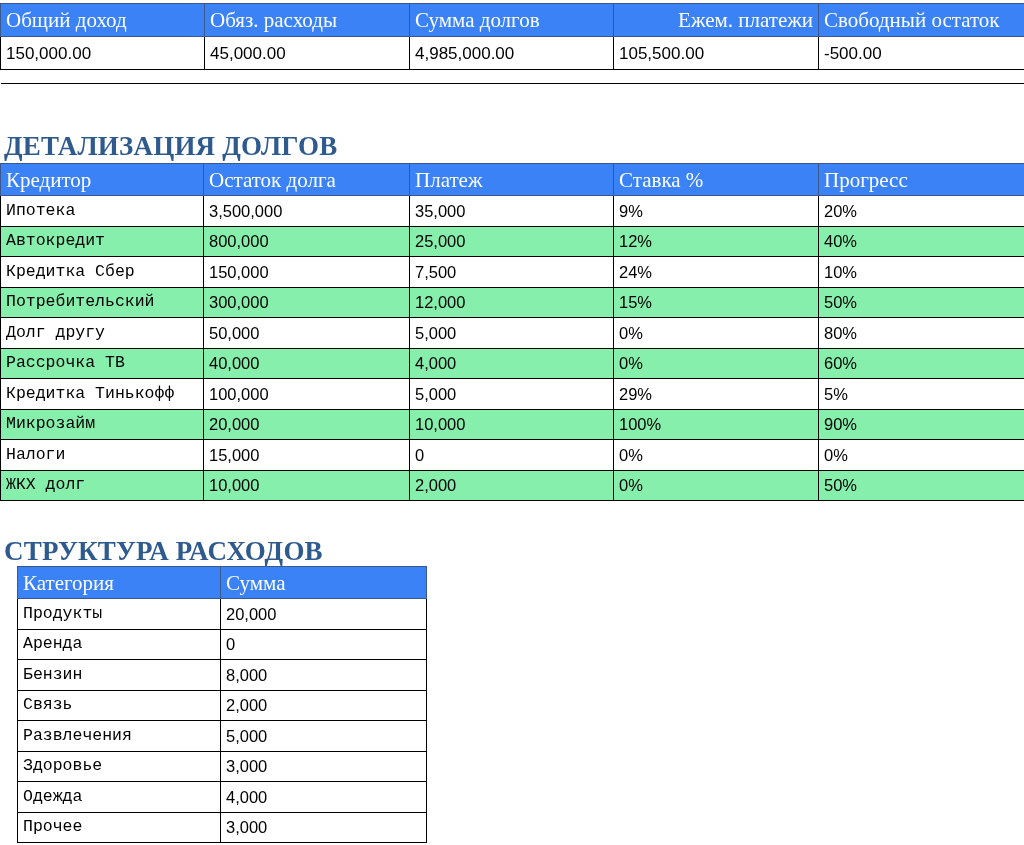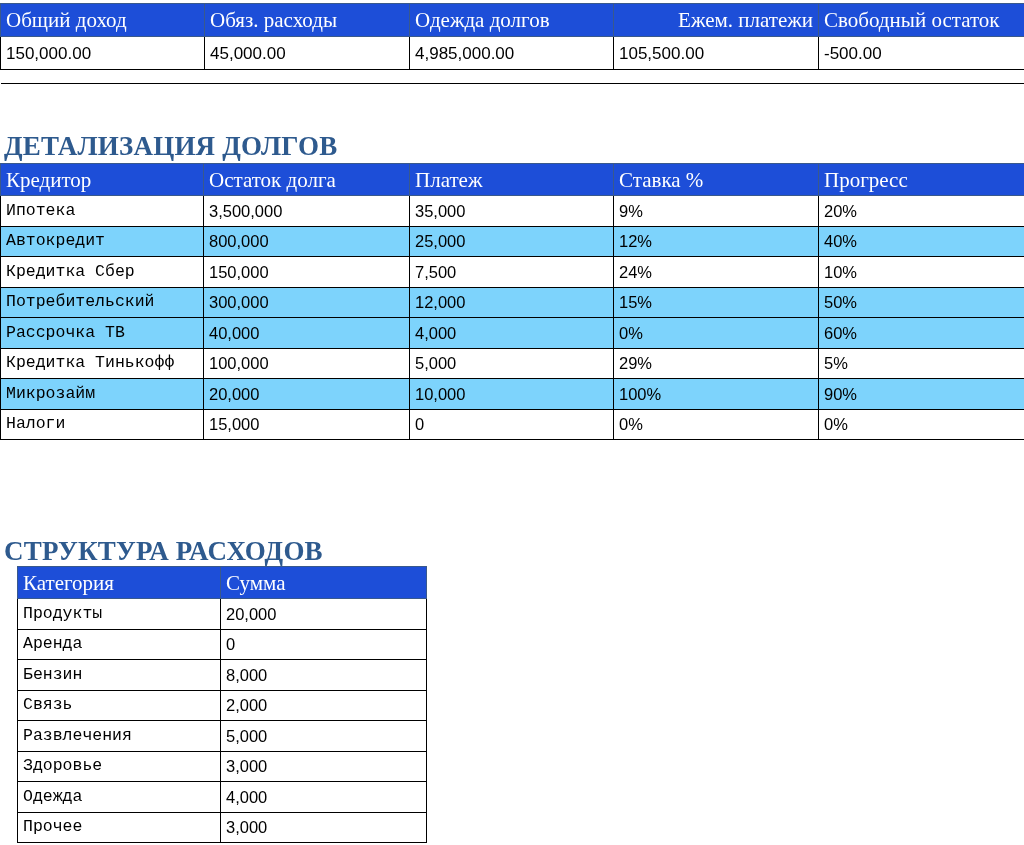--- a/index.html
+++ b/index.html
@@ -27,21 +27,21 @@
     margin: 0;
     overflow: hidden;
     white-space: nowrap;
     font-weight: normal;
     vertical-align: middle;
     box-sizing: border-box;
   }
 
   
   .hdr-cell {
-    background: #1d4ed8;
+    background: #3b82f6;
     color: #ffffff;
     font-family: "Liberation Serif", serif;
     font-weight: bold;
     font-size: 21px;
     text-align: left;
     border: 1px solid #39598C;
     height: 32px;
     line-height: 30px;
   }
   .hdr-cell.overflow {
@@ -53,21 +53,21 @@
   .body-cell {
     border: 1.5px solid #000000;
     font-family: "Liberation Sans", sans-serif;
     font-size: 16.5px;
     height: 30.5px;
     line-height: 28px;
     background: #ffffff;
   }
   .body-cell.num { text-align: left; }
   .body-cell.txt { text-align: left; font-family: Liberation Mono, monospace; }
-  tr.alt .body-cell { background: #7dd3fc; }
+  tr.alt .body-cell { background: #86efac; }
 
   
   .section-title {
     position: absolute;
     font-family: "Liberation Serif", serif;
     font-weight: bold;
     font-size: 27px;
     color: #2E5A8E;
     letter-spacing: 0.2px;
     white-space: nowrap;
@@ -108,21 +108,21 @@
     <col style="width:204px">
       <col style="width:205px">
       <col style="width:204px">
       <col style="width:205px">
       <col style="width:206px">
   </colgroup>
   <thead>
     <tr>
       <th class="hdr-cell">Общий доход</th>
       <th class="hdr-cell">Обяз. расходы</th>
-      <th class="hdr-cell">Одежда долгов</th>
+      <th class="hdr-cell">Сумма долгов</th>
       <th class="hdr-cell overflow">Ежем. платежи</th>
       <th class="hdr-cell">Свободный остаток</th>
     </tr>
   </thead>
   <tbody>
     <tr>
       <td class="body-cell">150,000.00</td>
       <td class="body-cell">45,000.00</td>
       <td class="body-cell">4,985,000.00</td>
       <td class="body-cell">105,500.00</td>
@@ -179,20 +179,27 @@
         <td class="body-cell num">24%</td>
         <td class="body-cell num">10%</td>
       </tr>
       <tr class="alt">
         <td class="body-cell txt">Потребительский</td>
         <td class="body-cell num">300,000</td>
         <td class="body-cell num">12,000</td>
         <td class="body-cell num">15%</td>
         <td class="body-cell num">50%</td>
       </tr>
+      <tr>
+        <td class="body-cell txt">Долг другу</td>
+        <td class="body-cell num">50,000</td>
+        <td class="body-cell num">5,000</td>
+        <td class="body-cell num">0%</td>
+        <td class="body-cell num">80%</td>
+      </tr>
       <tr class="alt">
         <td class="body-cell txt">Рассрочка ТВ</td>
         <td class="body-cell num">40,000</td>
         <td class="body-cell num">4,000</td>
         <td class="body-cell num">0%</td>
         <td class="body-cell num">60%</td>
       </tr>
       <tr>
         <td class="body-cell txt">Кредитка Тинькофф</td>
         <td class="body-cell num">100,000</td>
@@ -207,20 +214,27 @@
         <td class="body-cell num">100%</td>
         <td class="body-cell num">90%</td>
       </tr>
       <tr>
         <td class="body-cell txt">Налоги</td>
         <td class="body-cell num">15,000</td>
         <td class="body-cell num">0</td>
         <td class="body-cell num">0%</td>
         <td class="body-cell num">0%</td>
       </tr>
+      <tr class="alt">
+        <td class="body-cell txt">ЖКХ долг</td>
+        <td class="body-cell num">10,000</td>
+        <td class="body-cell num">2,000</td>
+        <td class="body-cell num">0%</td>
+        <td class="body-cell num">50%</td>
+      </tr>
     </tbody>
 </table>
 
 <div class="section-title title-expenses">СТРУКТУРА РАСХОДОВ</div>
 
 <table class="sheet-table" id="expenses-table">
   <colgroup>
     <col style="width:203px">
       <col style="width:206px">
   </colgroup>

